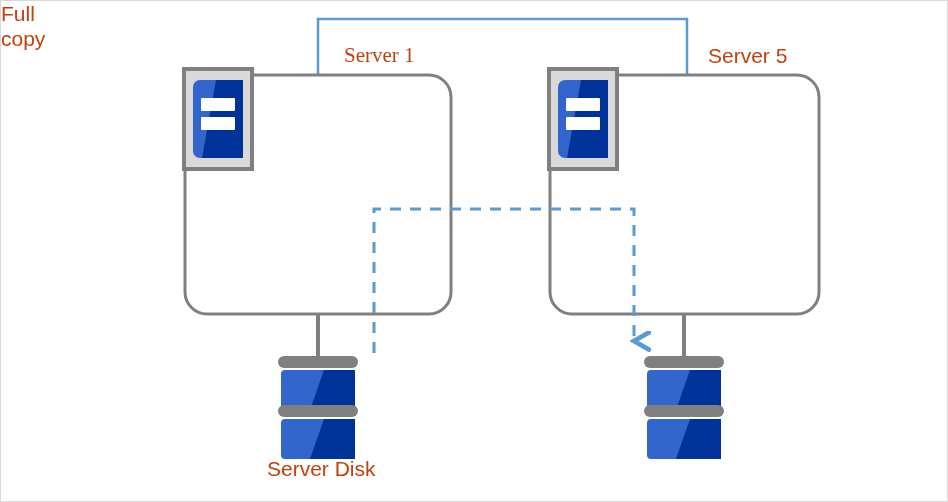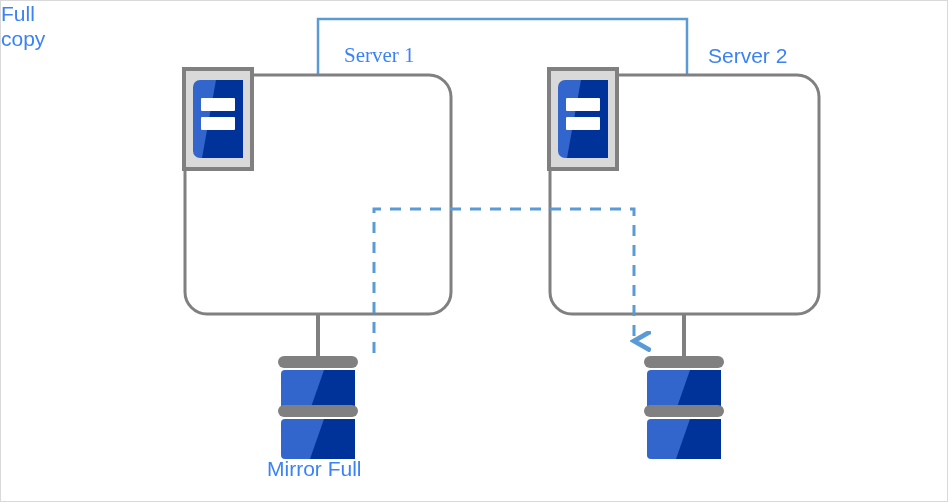--- a/index.html
+++ b/index.html
@@ -21,21 +21,21 @@
   }
   #diagram-svg {
     position: absolute;
     left: 0;
     top: 0;
     width: 948px;
     height: 502px;
   }
   .diag-label {
     position: absolute;
-    color: #3b82f6;
+    color: #c2410c;
     font-size: 21px;
     line-height: 25px;
     white-space: pre;
     font-family: "Liberation Sans", sans-serif;
   }
   #label-server1 { left: 343px; top: 42px; font-family: Liberation Serif, serif; }
   #label-server2 { left: 707px; top: 42px; }
   #label-mirror-disk { left: 266px; top: 455px; }
   #label-fullcopy {
     left: 474px;
@@ -97,22 +97,22 @@
     <defs>
       <marker id="arrow-blue" markerWidth="7" markerHeight="7" refX="3.2" refY="5.6" orient="auto" markerUnits="strokeWidth">
         <path d="M 0 0 L 3.2 5.6 L 6.4 0" fill="none" stroke="#5b9bd5" stroke-width="1.6" stroke-linecap="butt" stroke-linejoin="miter"></path>
       </marker>
     </defs>
     <path d="M 373 352 L 373 208 L 633 208 L 633 340" fill="none" stroke="#5b9bd5" stroke-width="3" stroke-dasharray="11 9" stroke-linecap="butt" marker-end="url(#arrow-blue)"></path>
   </svg>
 
   <div class="diag-label" id="label-server1">Server 1</div>
 
-  <div class="diag-label" id="label-server2">Server 2</div>
+  <div class="diag-label" id="label-server2">Server 5</div>
 
-  <div class="diag-label" id="label-mirror-disk">Mirror Full</div>
+  <div class="diag-label" id="label-mirror-disk">Server Disk</div>
 
   <div id="label-fullcopy">
     <div class="diag-label" style="position:static;">Full</div>
     <div class="diag-label" style="position:static;">copy</div>
   </div>
 
 </div>
 
 </body></html>

